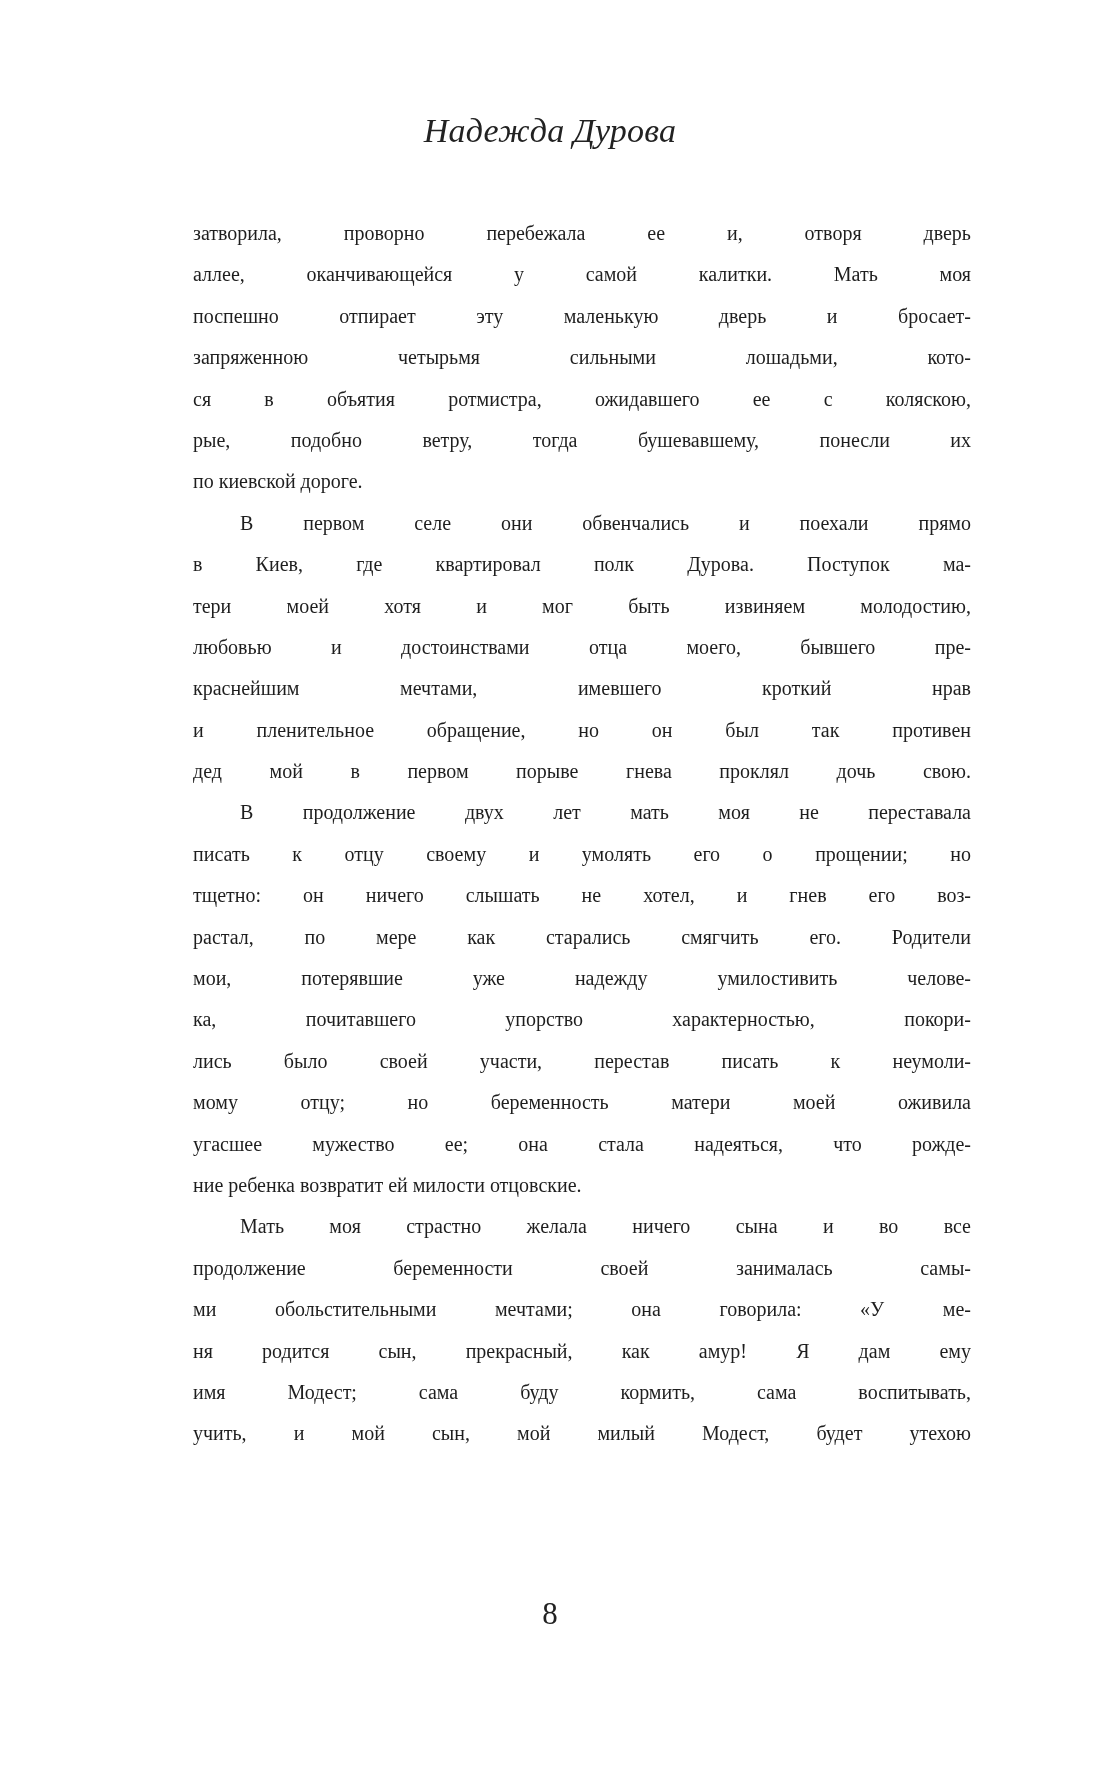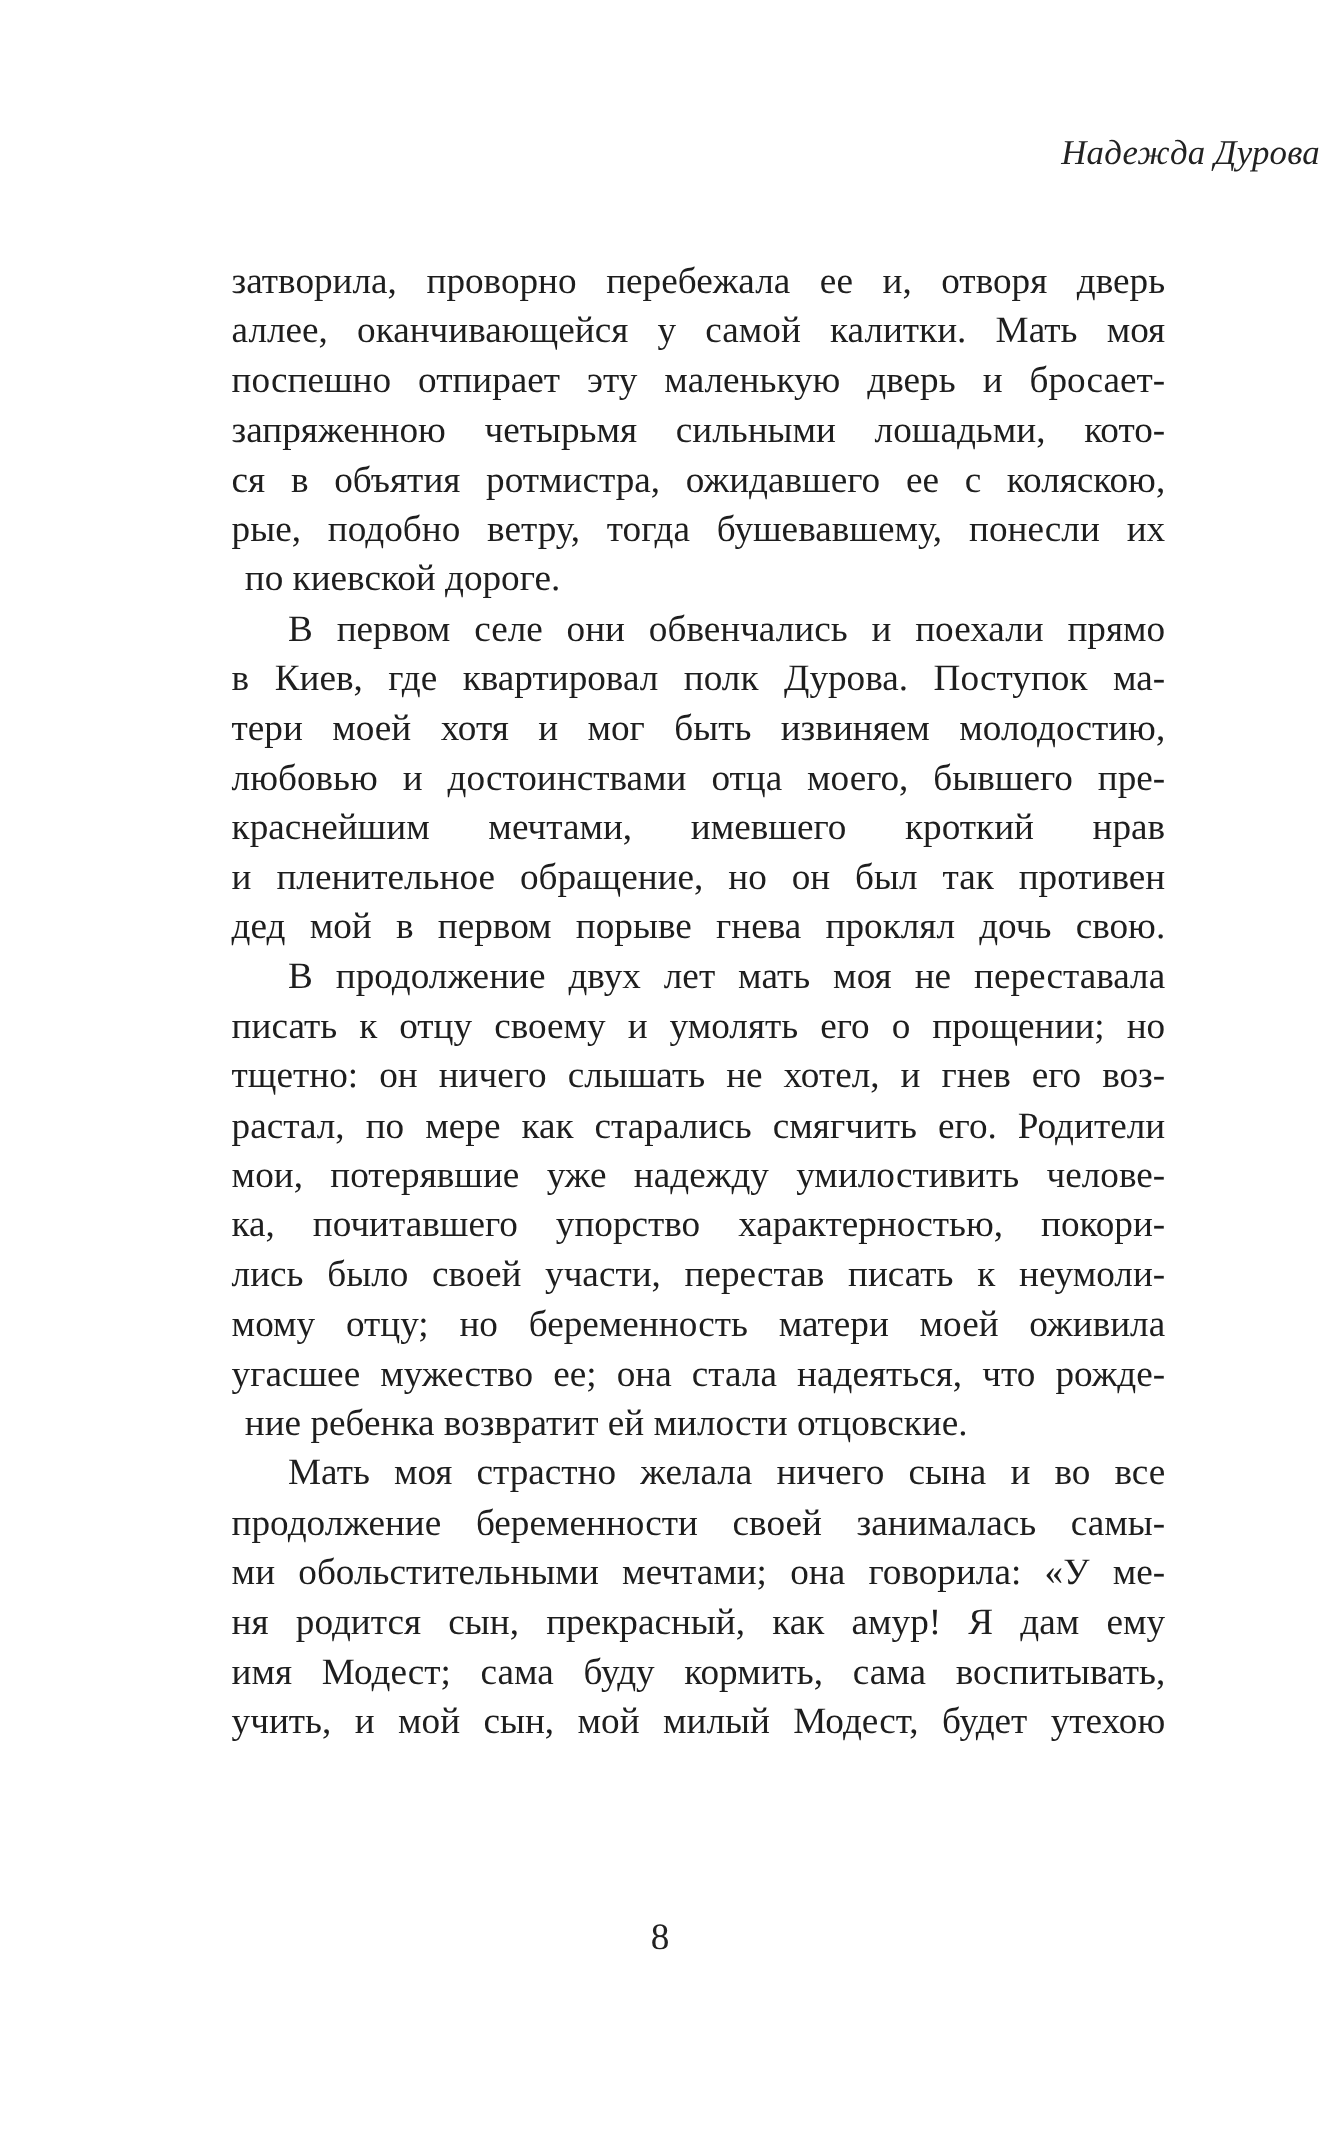--- a/index.html
+++ b/index.html
@@ -13,45 +13,44 @@
       position: relative;
       overflow: hidden;
       font-family: "Liberation Serif", "DejaVu Serif", serif;
       color: #1c1c1c;
     }
     .running-head {
       position: absolute;
       top: 112px;
       left: 0;
       width: 1100px;
-      text-align: right;
+      text-align: center;
       font-style: italic;
-      font-size: 29px;
+      font-size: 34px;
       letter-spacing: 0.2px;
       color: #222;
     }
     .text-block {
       position: absolute;
       top: 213px;
       left: 193px;
       width: 778px;
     }
     .line {
       display: block;
       height: 41.4px;
       line-height: 41.4px;
-      font-size: 31px;
+      font-size: 20px;
       white-space: nowrap;
       text-align: justify;
       text-align-last: justify;
       color: #1e1e1e;
     }
     .line.last {
       text-align-last: left;
-      margin-left: 11px;
     }
     .line.indent {
       padding-left: 47px;
     }
     .page-number {
       position: absolute;
       top: 1596px;
       left: 0;
       width: 1100px;
       text-align: center;

